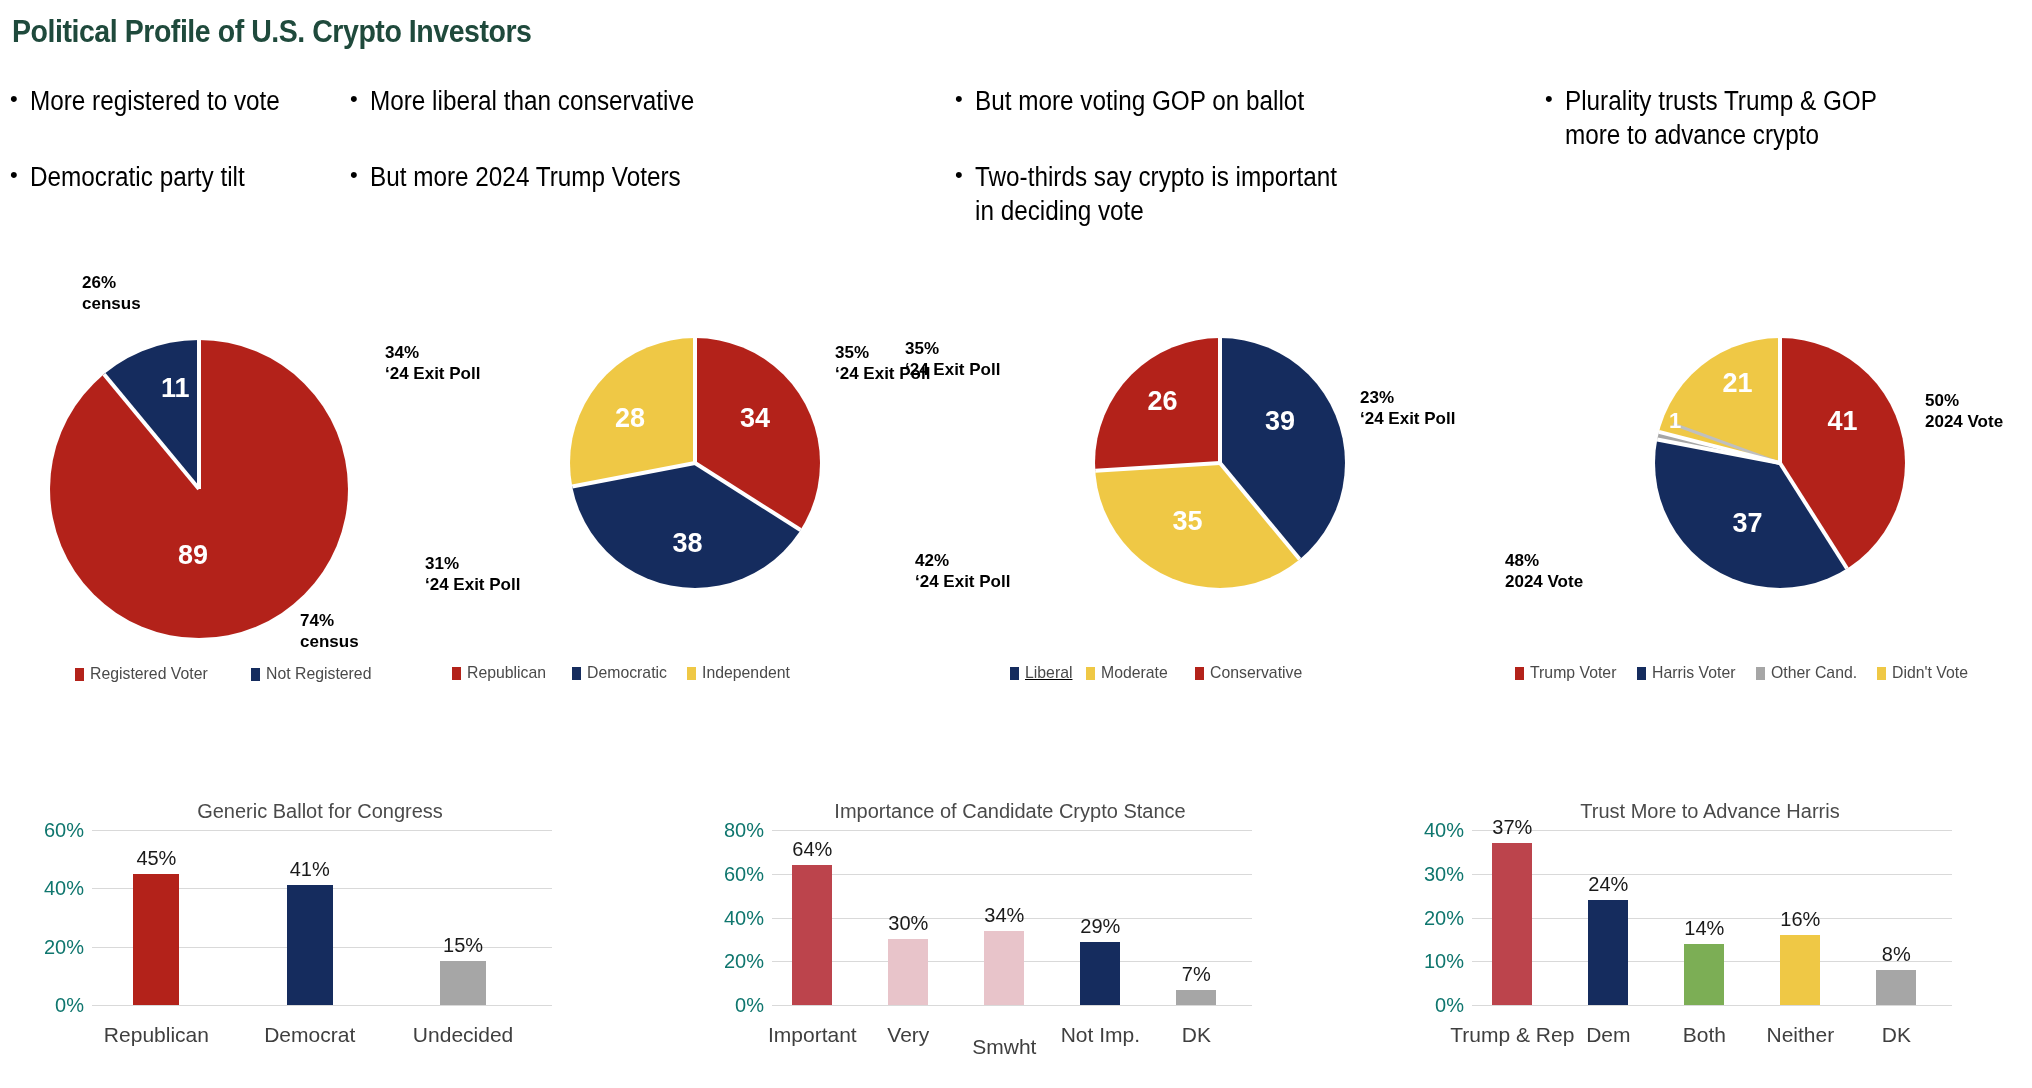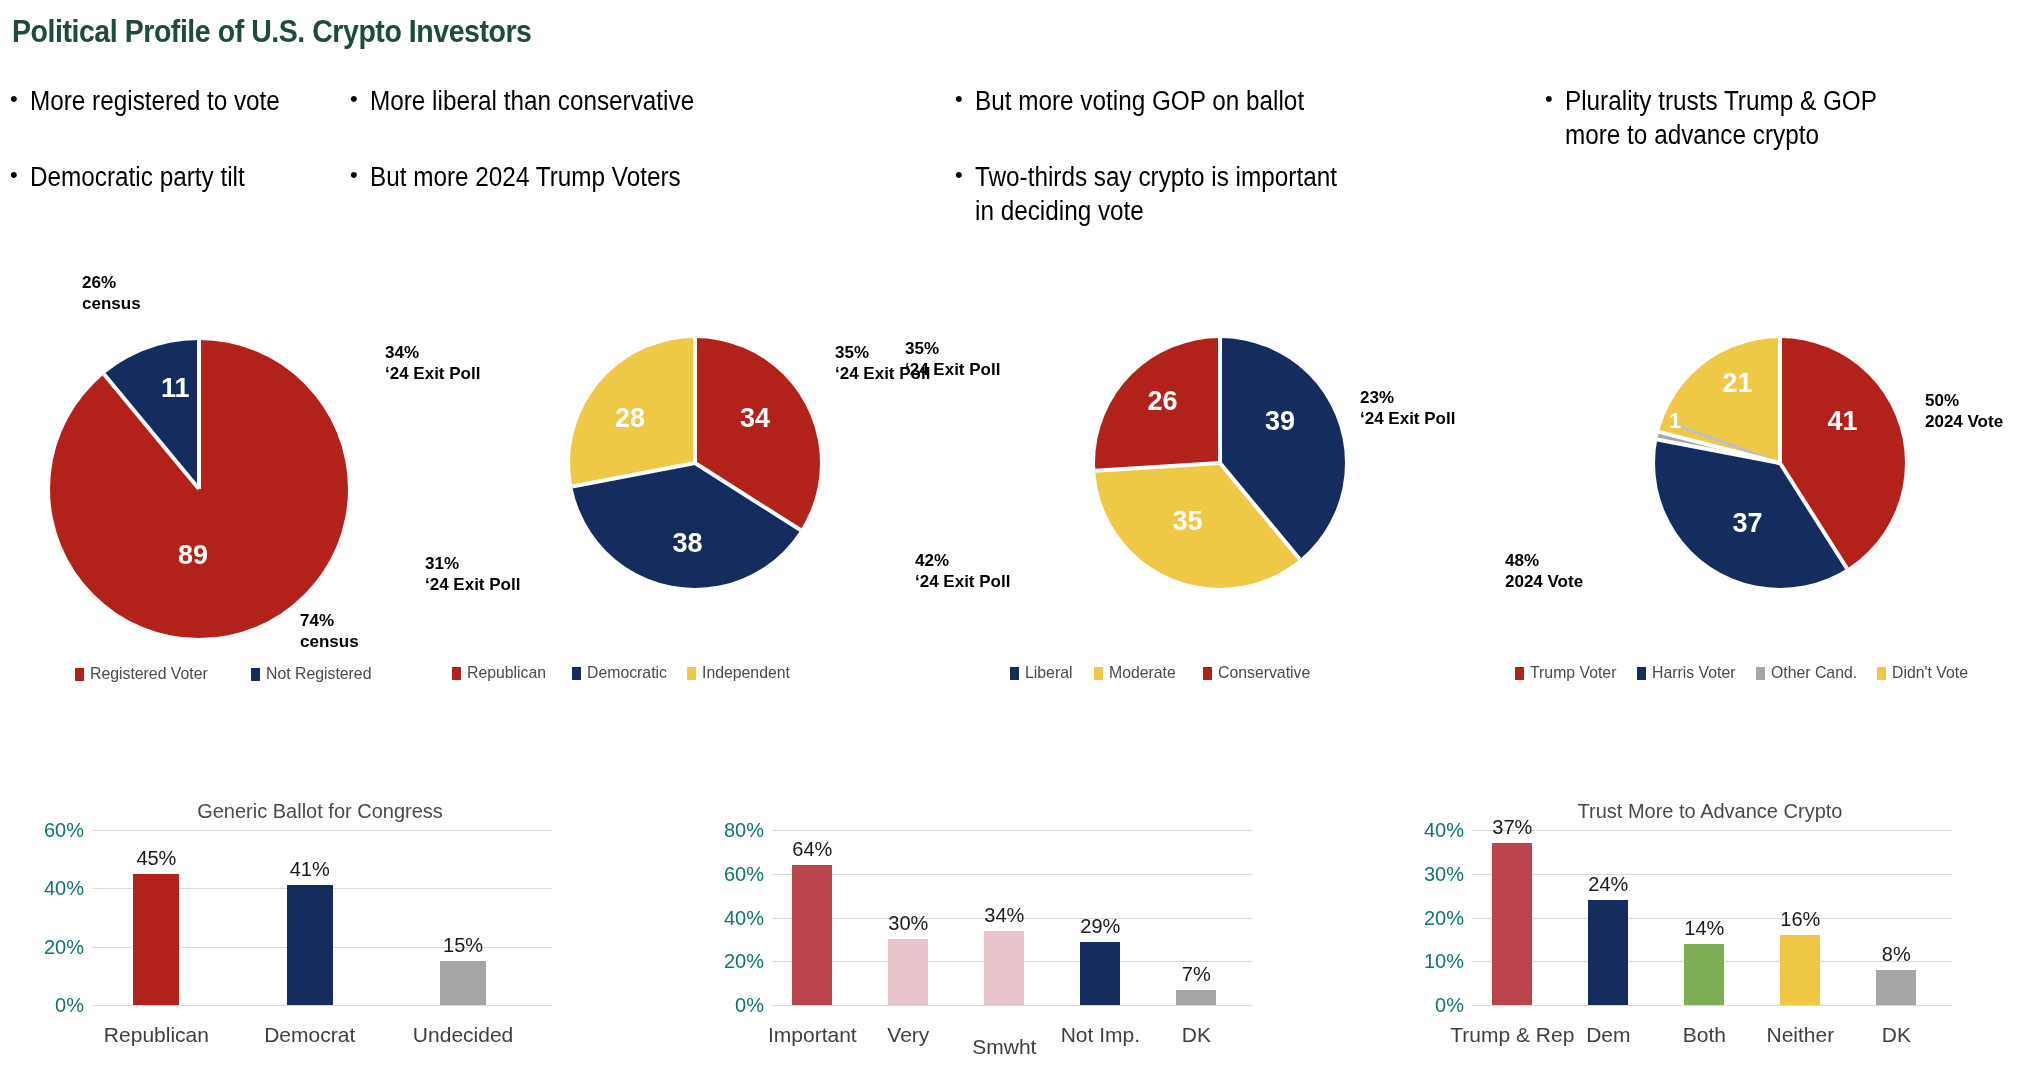--- a/index.html
+++ b/index.html
@@ -161,21 +161,21 @@
         <line x1="125" y1="125" x2="0.2466589464660558" y2="132.84881494116425" stroke="#ffffff" stroke-width="4"></line>
       </svg>
     </div>
   <div class="ann" style="left:-105px;top:48px;">35%
 ‘24 Exit Poll</div>
   <div class="ann" style="left:350px;top:97px;">23%
 ‘24 Exit Poll</div>
   <div class="ann" style="left:-95px;top:260px;">42%
 ‘24 Exit Poll</div>
   <div class="legend" style="left:0px;top:373px;">
-    <div class="item" style="margin-right:18px;">
+    <div class="item" style="margin-right:10px;text-decoration:underline;">
       <span class="sw" style="background:#152C5E"></span>
       <span class="lt">Liberal</span>
     </div>
     <div class="item" style="margin-right:22px;">
       <span class="sw" style="background:#EFC845"></span>
       <span class="lt">Moderate</span>
     </div>
     <div class="item">
       <span class="sw" style="background:#B3221A"></span>
       <span class="lt">Conservative</span>
@@ -242,20 +242,21 @@
       <div class="bar" style="left: 194.733px; width: 46px; height: 119.583px; background: rgb(21, 44, 94);"></div>
       <div class="bar-lbl" style="left: 217.733px; top: 28.4167px;">41%</div>
       <div class="xcat" style="left: 217.733px; top: 193px;">Democrat</div>
       <div class="bar" style="left: 348.067px; width: 46px; height: 43.75px; background: rgb(166, 166, 166);"></div>
       <div class="bar-lbl" style="left: 371.067px; top: 104.25px;">15%</div>
       <div class="xcat" style="left: 371.067px; top: 193px;">Undecided</div>
     </div>
 </div>
 
 <div class="barchart" id="bar1" style="left:700px;top:800px;width:620px;height:280px;">
+  <div class="bc-title">Importance of Candidate Crypto Stance</div>
   <div class="plot" style="width:480px;height:175px;">
       <div class="grid" style="top: 175px;"></div>
       <div class="ytick" style="top: 175px;">0%</div>
       <div class="grid" style="top: 131.25px;"></div>
       <div class="ytick" style="top: 131.25px;">20%</div>
       <div class="grid" style="top: 87.5px;"></div>
       <div class="ytick" style="top: 87.5px;">40%</div>
       <div class="grid" style="top: 43.75px;"></div>
       <div class="ytick" style="top: 43.75px;">60%</div>
       <div class="grid" style="top: 0px;"></div>
@@ -272,21 +273,21 @@
       <div class="bar" style="left: 308.16px; width: 40.32px; height: 63.4375px; background: rgb(21, 44, 94);"></div>
       <div class="bar-lbl" style="left: 328.32px; top: 84.5625px;">29%</div>
       <div class="xcat" style="left: 328.32px; top: 193px;">Not Imp.</div>
       <div class="bar" style="left: 404.16px; width: 40.32px; height: 15.3125px; background: rgb(166, 166, 166);"></div>
       <div class="bar-lbl" style="left: 424.32px; top: 132.688px;">7%</div>
       <div class="xcat" style="left: 424.32px; top: 193px;">DK</div>
     </div>
 </div>
 
 <div class="barchart" id="bar2" style="left:1400px;top:800px;width:620px;height:280px;">
-  <div class="bc-title">Trust More to Advance Crypto</div>
+  <div class="bc-title">Trust More to Advance Harris</div>
   <div class="plot" style="width:480px;height:175px;">
       <div class="grid" style="top: 175px;"></div>
       <div class="ytick" style="top: 175px;">0%</div>
       <div class="grid" style="top: 131.25px;"></div>
       <div class="ytick" style="top: 131.25px;">10%</div>
       <div class="grid" style="top: 87.5px;"></div>
       <div class="ytick" style="top: 87.5px;">20%</div>
       <div class="grid" style="top: 43.75px;"></div>
       <div class="ytick" style="top: 43.75px;">30%</div>
       <div class="grid" style="top: 0px;"></div>

